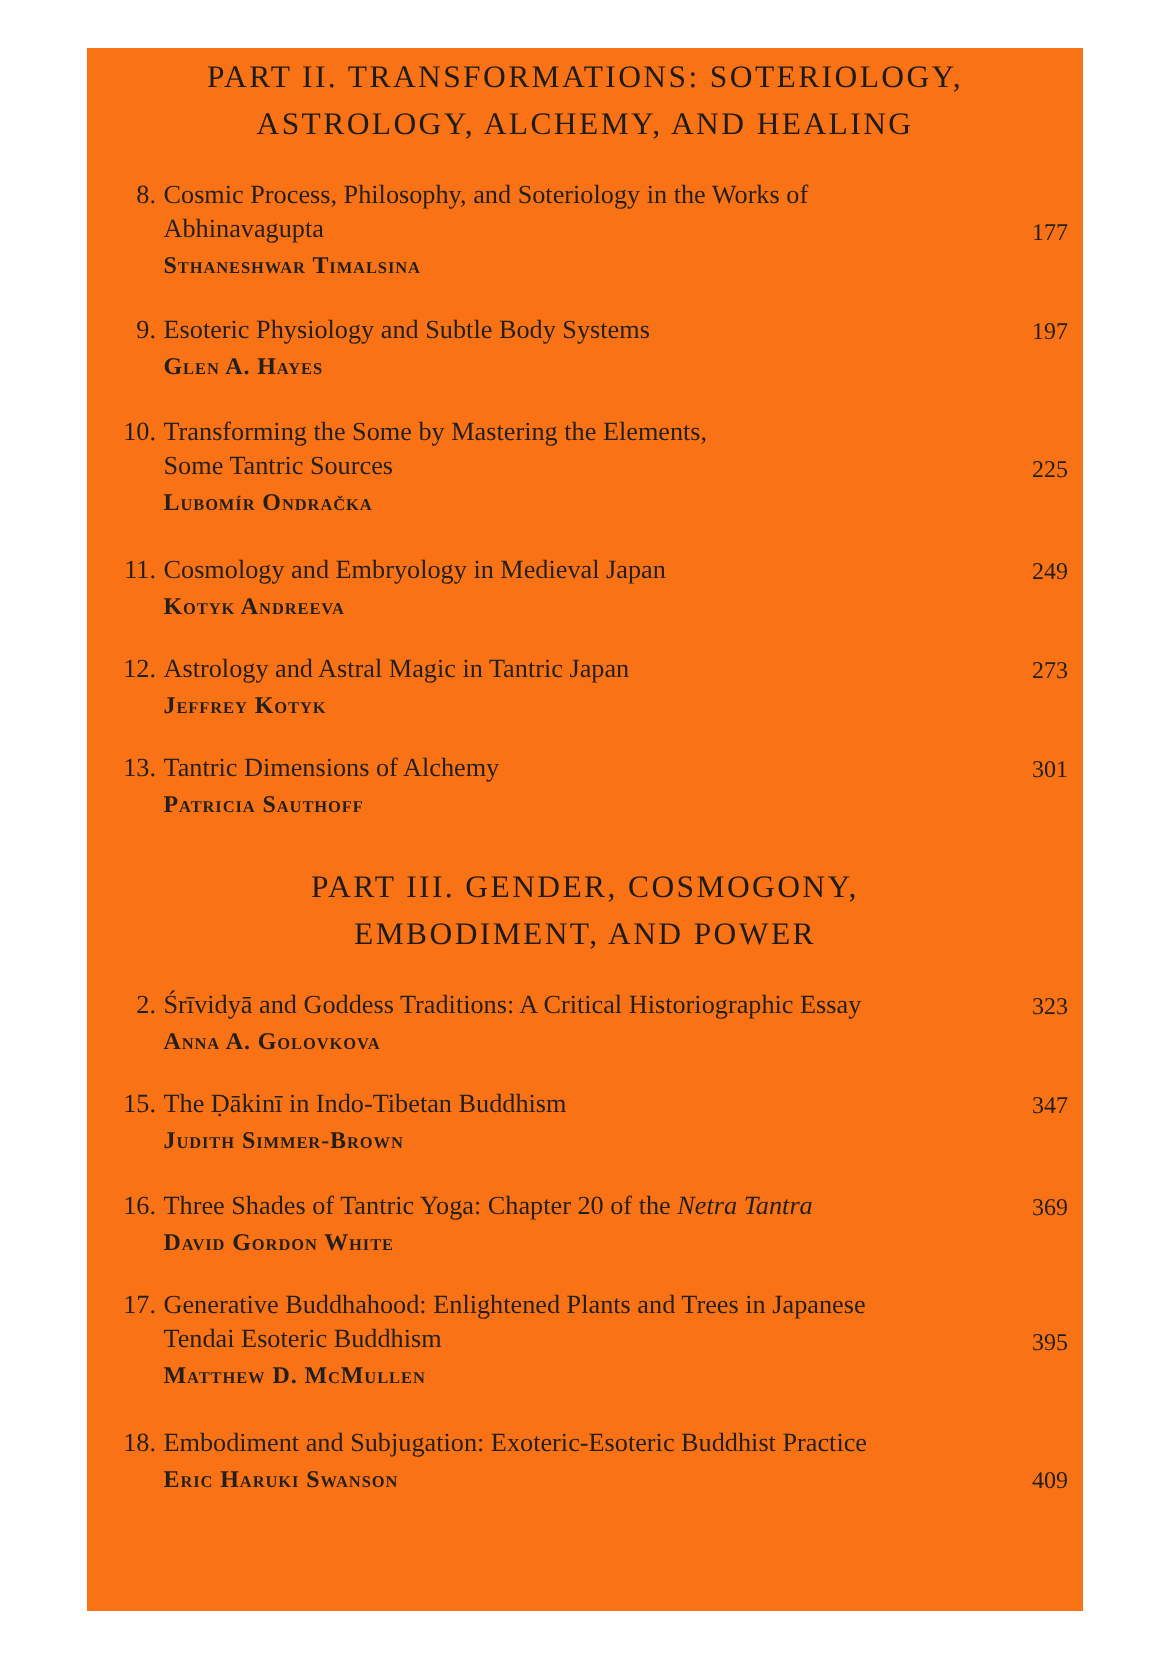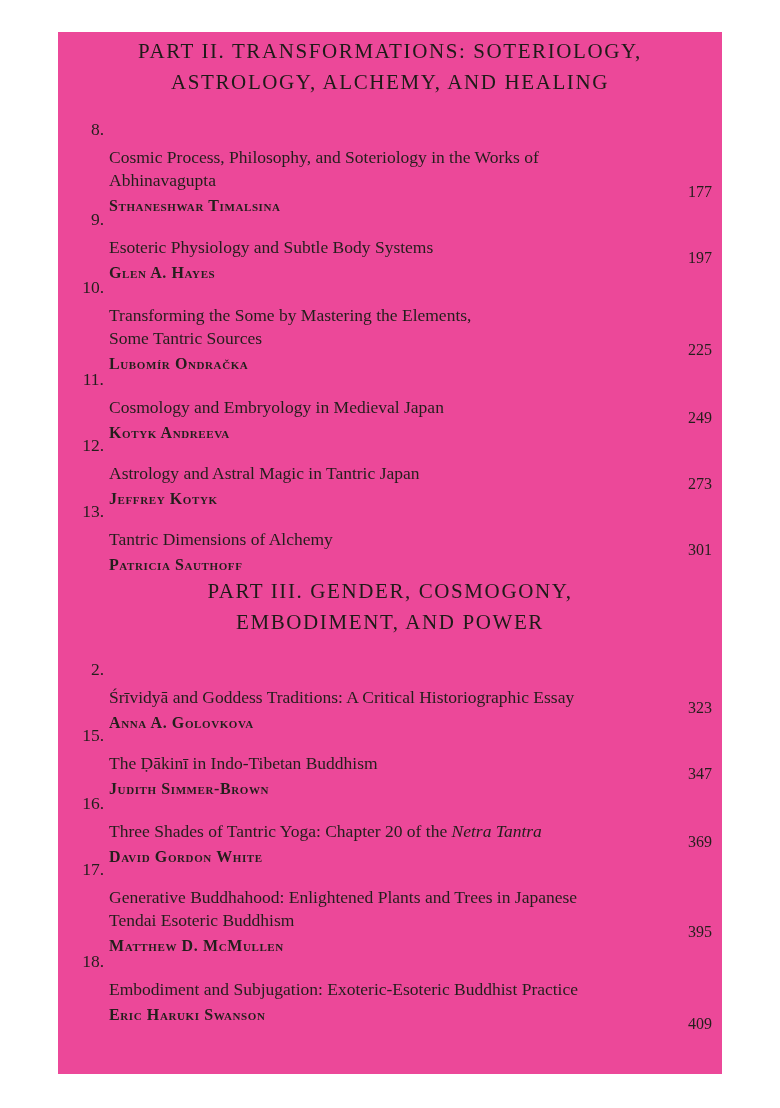--- a/index.html
+++ b/index.html
@@ -8,21 +8,21 @@
     background: #ffffff;
     position: relative;
     overflow: hidden;
     font-family: "Liberation Serif", "DejaVu Serif", serif;
     color: #231f1c;
   }
   .page {
     position: absolute;
     left: 58px; top: 32px;
     width: 664px; height: 1042px;
-    background: #ec4899;
+    background: #f97316;
   }
   .part-heading {
     position: absolute;
     left: 0; width: 664px;
     text-align: center;
     font-size: 21px;
     letter-spacing: 1.6px;
     line-height: 31px;
     color: #1e1b18;
   }
@@ -34,37 +34,36 @@
     line-height: 23px;
   }
   .entry .num {
     position: absolute;
     right: 618px; 
     text-align: right;
     white-space: nowrap;
   }
   .entry .body {
     position: absolute;
-    left: 51px; width: 550px; margin-top: 28px;
+    left: 51px; width: 550px;
   }
   .entry .line { white-space: nowrap; }
   .entry .author {
     font-variant: small-caps;
     font-size: 16px;
     letter-spacing: 0.6px;
     margin-top: 2px;
     white-space: nowrap;
     font-weight: bold;
   }
   .entry .page-num {
     position: absolute;
     right: 10px;
     white-space: nowrap;
     font-size: 16px;
-    margin-top: 36px;
   }
   .italic { font-style: italic; }
 </style>
 </head>
 <body>
 
 <div class="page">
 
   <div class="part-heading" style="top:4px;">
     <div>PART II.  TRANSFORMATIONS: SOTERIOLOGY,</div>

